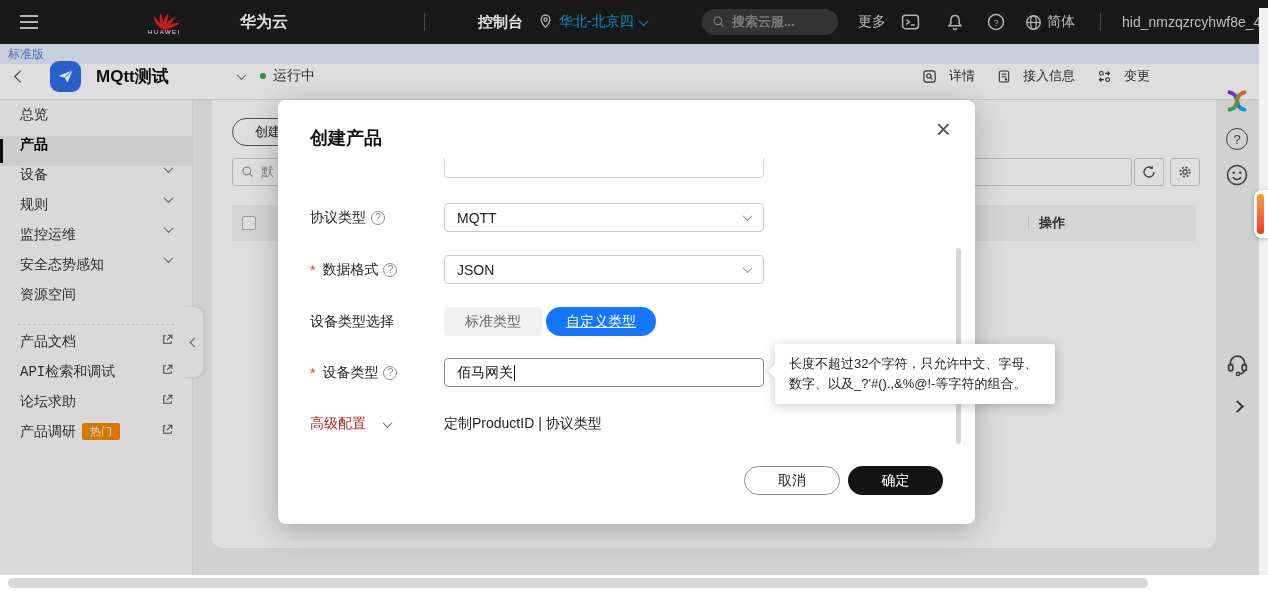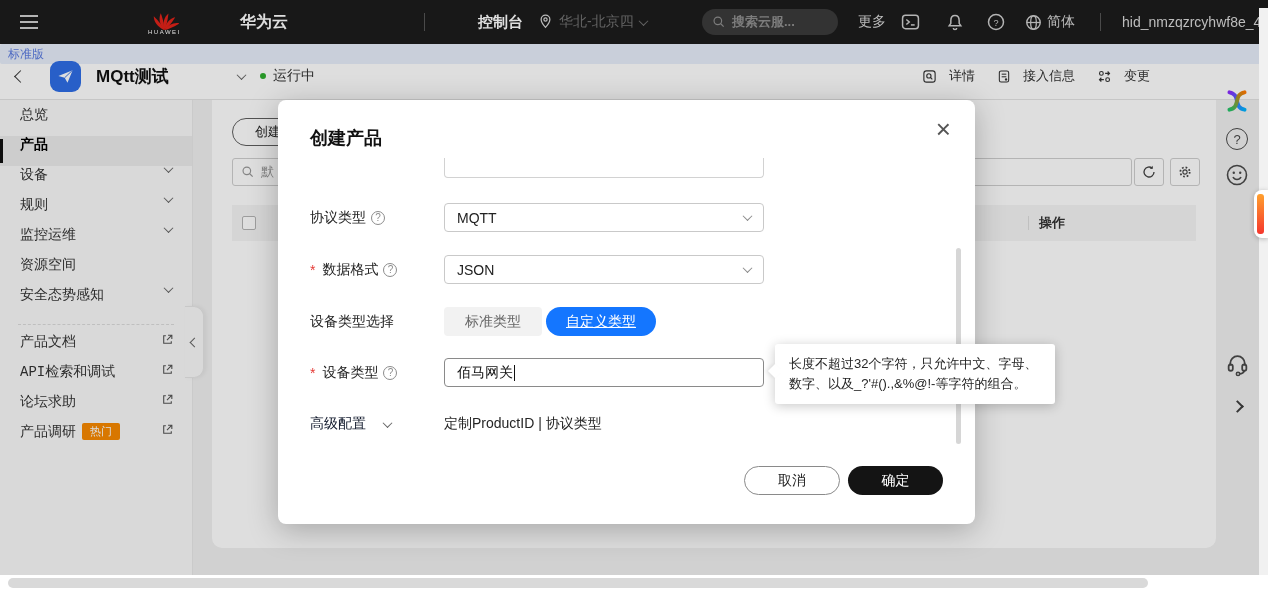--- a/index.html
+++ b/index.html
@@ -10,21 +10,21 @@
   
   .navbar { left:0; top:0; width:1268px; height:44px; background:#1c1c1c; color:#d9d9d9; }
   .nav-item { position:absolute; top:0; height:44px; display:flex; align-items:center; font-size:14px; }
   .hamburger { left:14px; width:30px; justify-content:center; flex-direction:column; gap:4px; cursor:pointer;}
   .hamburger i { display:block; width:18px; height:2px; background:#cfcfcf; }
   .hw-logo-wrap { left:148px; flex-direction:column; justify-content:center; }
   .hw-brand-sub { font-size:6px; color:#fff; letter-spacing:1.5px; margin-top:-2px; }
   .hw-brand { left:240px; font-weight:bold; color:#fff; font-size:16px; }
   .nav-sep { width:1px; height:18px; background:#555; }
   .nav-console { left:478px; font-weight:bold; color:#fff; font-size:15px; }
-  .nav-region { left:538px; gap:6px; color:#737373; }
+  .nav-region { left:538px; gap:6px; color:#0ea5e9; }
   .nav-search { left:702px; top:9px; height:26px; width:136px; background:#3b3b3b; border-radius:14px;
                 display:flex; align-items:center; padding:0 10px; gap:6px; color:#909090; font-size:13px;font-weight:bold; }
   .nav-more { left:858px; color:#d9d9d9; }
   .nav-user { left:1122px; color:#d9d9d9; white-space:nowrap; }
   .chev { display:inline-block; width:7px; height:7px; border-right:1.5px solid currentColor; border-bottom:1.5px solid currentColor; }
   .chev-down { transform:rotate(45deg) translate(-1px,-1px); }
   .chev-left { transform:rotate(135deg); }
   .chev-right { transform:rotate(-45deg); }
 
   
@@ -87,21 +87,21 @@
               display:flex; align-items:center; padding:0 12px; font-size:14px; color:#222; cursor:pointer; }
   .m-select .chev { margin-left:auto; color:#8a8a8a; }
   .m-partial { position:absolute; left:166px; top:58px; width:320px; height:20px; border:1px solid #d2d2d2; border-top:none;
                border-radius:0 0 4px 4px; background:#fff; }
   .seg-btn { position:absolute; height:29px; display:flex; align-items:center; justify-content:center; font-size:14px; cursor:pointer; }
   .seg-off { left:166px; width:98px; background:#f2f2f2; color:#666; border-radius:4px; }
   .seg-on  { left:268px; width:110px; background:#1476ff; color:#fff; border-radius:15px; }
   .m-input { position:absolute; left:166px; width:320px; height:29px; border:1px solid #8a8a8a; border-radius:4px; background:#fff;
              display:flex; align-items:center; padding:0 12px; font-size:14px; color:#111; }
   .caret { width:1px; height:16px; background:#111; margin-left:1px; }
-  .m-adv { position:absolute; left:32px; top:315px; display:flex; align-items:center; gap:18px; font-size:14px; color:#0f172a; cursor:pointer; }
+  .m-adv { position:absolute; left:32px; top:315px; display:flex; align-items:center; gap:18px; font-size:14px; color:#b91c1c; cursor:pointer; }
   .m-adv-summary { position:absolute; left:166px; top:315px; font-size:14px; color:#252525; }
   .m-btn { position:absolute; top:366px; height:29px; border-radius:15px; display:flex; align-items:center; justify-content:center;
            font-size:14px; cursor:pointer; }
   .m-cancel { left:466px; width:96px; border:1px solid #8a8a8a; color:#222; background:#fff; }
   .m-ok { left:570px; width:95px; background:#141414; color:#fff; }
   .m-scrollthumb { position:absolute; left:678px; top:148px; width:5px; height:196px; background:#d6d6d6; border-radius:3px; }
 
   .tooltip { left:775px; top:344px; width:280px; background:#fff; border-radius:3px; padding:10px 14px; font-size:13px; line-height:20px;
              color:#252525; z-index:70; box-shadow:0 2px 12px rgba(0,0,0,.22); }
   .tooltip .arrow { position:absolute; left:-5px; top:22px; width:10px; height:10px; background:#fff; transform:rotate(45deg);
@@ -290,25 +290,25 @@
       </div>
     <div class="sb-item">
         <span class="lbl">规则</span>
         <span class="chev chev-down sb-chev"></span>
       </div>
     <div class="sb-item">
         <span class="lbl">监控运维</span>
         <span class="chev chev-down sb-chev"></span>
       </div>
     <div class="sb-item">
-        <span class="lbl">资源空间</span>
-      </div>
-    <div class="sb-item">
         <span class="lbl">安全态势感知</span>
         <span class="chev chev-down sb-chev"></span>
+      </div>
+    <div class="sb-item">
+        <span class="lbl">资源空间</span>
       </div>
     <div class="sb-divider"></div>
     <div class="sb-item">
         <span class="lbl">产品文档</span>
       <span>
           <svg width="13" height="13" viewBox="0 0 24 24">
             <path d="M9 5 H5 v14 h14 v-4" fill="none" stroke="#555" stroke-width="2"></path>
             <path d="M13 4 h7 v7 M20 4 L11 13" fill="none" stroke="#555" stroke-width="2"></path>
           </svg>
         </span>

